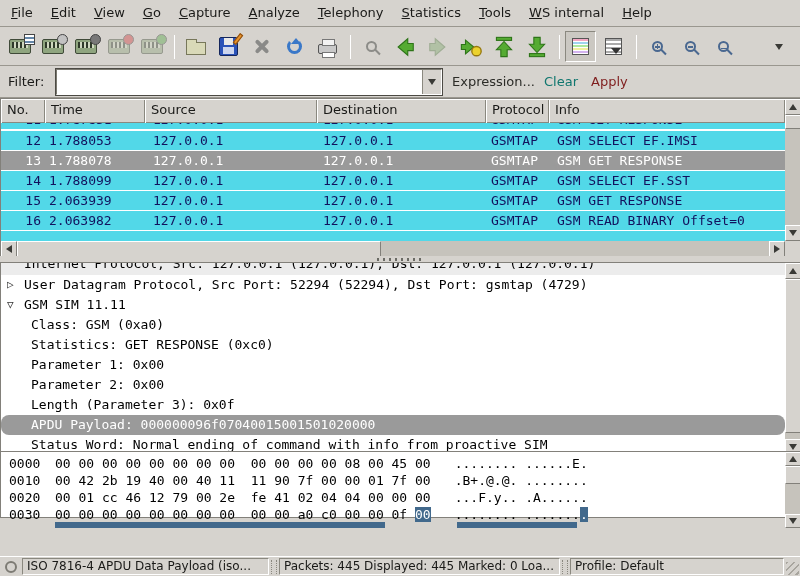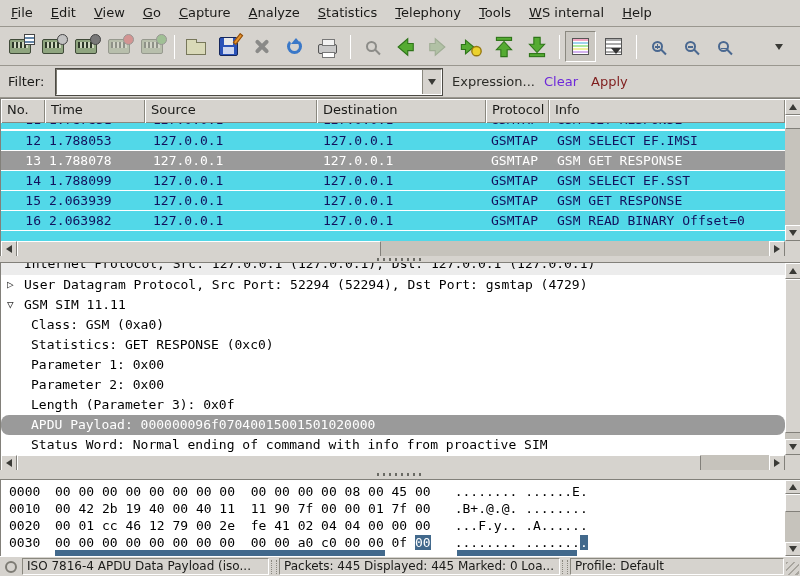--- a/index.html
+++ b/index.html
@@ -81,28 +81,28 @@
     border-bottom:1px solid #9a978f; background:#d6d3ce;padding-left:35px; }
   .filter-label { position:absolute; left:8px; top:7px; }
   .combo { position:absolute; left:56px; top:2px; width:386px; height:26px; background:#fff;
     border:1px solid; border-color:#7b7970 #fff #fff #7b7970; outline:1px solid #4c4a44; }
   .combo input { position:absolute; left:2px; top:2px; width:360px; height:20px; border:none; outline:none;
     font-family:"DejaVu Sans Mono",monospace; font-size:13px; }
   .combo-btn { position:absolute; right:0; top:0; width:19px; height:24px; background:#d6d3ce;
     border-left:1px solid #8a887f; display:flex; align-items:center; justify-content:center; }
   .filter-btn { position:absolute; top:7px; cursor:default; }
   #btn-expression { left:452px; color:#2c2c28; }
-  #btn-clear { left:544px; color:#6d28d9; }
+  #btn-clear { left:544px; color:#0f766e; }
   #btn-apply { left:591px; color:#7f1d1d; }
 
   
   .pane { position:absolute; left:0; width:800px; background:#fff; border:1px solid #82807a; }
   #packet-list { top:98px; height:158px; }
   #details-pane { top:262px; height:208px; }
-  #hex-pane { top:479px; height:85px; }
+  #hex-pane { top:451px; height:67px; }
 
   
   .grid6 { display:grid; grid-template-columns:44px 100px 172px 169px 63px 1fr; }
   .plheader { position:absolute; top:0; left:0; width:784px; height:24px; }
   .hcell { background:#d6d3ce; box-shadow:inset 1px 1px 0 #fff, inset -1px -1px 0 #8a887f;
     padding:3px 0 12px 6px; font-size:13px; white-space:nowrap; overflow:hidden; }
   .plrows { position:absolute; top:24px; left:0; width:784px; height:118px; overflow:hidden;
     font-family:"DejaVu Sans Mono",monospace; }
   .prow { height:20px; line-height:19px; background:#52d8e8; color:#12125e; border-bottom:1px solid #fff; white-space:nowrap; }
   .prow.sel { background:#9a9a9a; color:#fff; }
@@ -161,22 +161,22 @@
 </head>
 <body>
 
 <div class="menubar">
   <span class="menu-item">File</span>
   <span class="menu-item">Edit</span>
   <span class="menu-item">View</span>
   <span class="menu-item">Go</span>
   <span class="menu-item">Capture</span>
   <span class="menu-item">Analyze</span>
+  <span class="menu-item">Telephony</span>
   <span class="menu-item">Statistics</span>
-  <span class="menu-item">Telephony</span>
   <span class="menu-item">Tools</span>
   <span class="menu-item">WS internal</span>
   <span class="menu-item">Help</span>
 </div>
 
 <div class="toolbar">
   <div class="tbtn">
       <span class="icon card">
         <i class="badge b-list"></i>
       </span>

